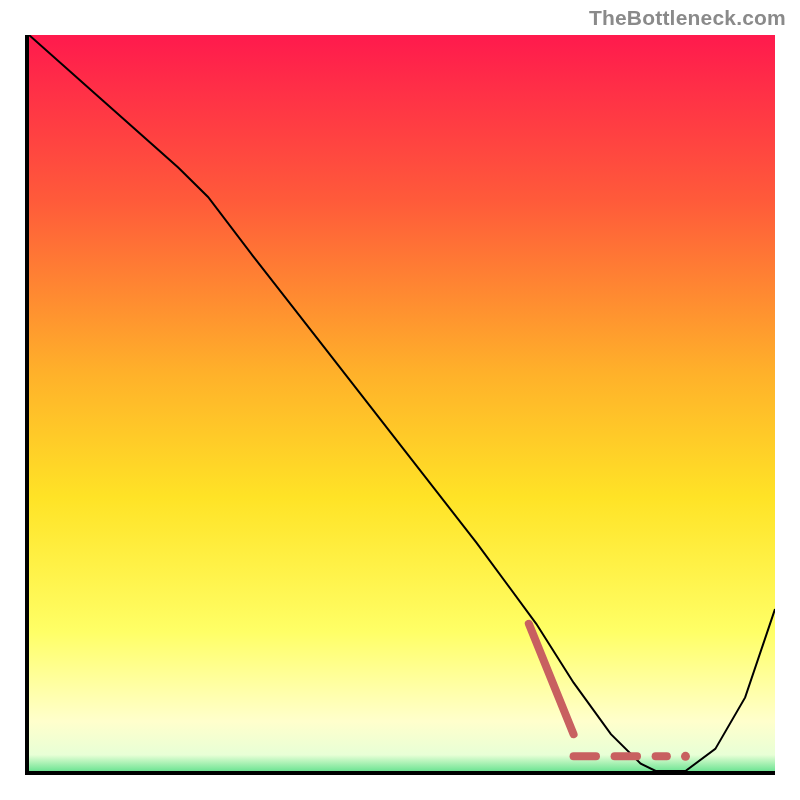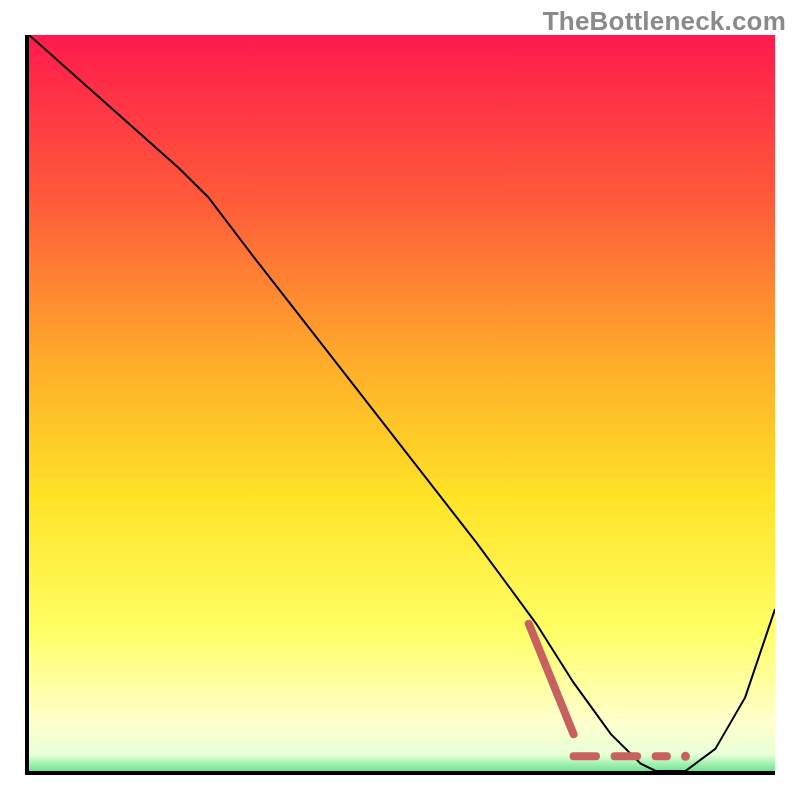--- a/index.html
+++ b/index.html
@@ -12,21 +12,21 @@
   }
   .wrap {
     position: relative;
     width: 800px;
     height: 800px;
   }
   .watermark {
     position: absolute;
     top: 6px;
     right: 14px;
-    font-size: 26px;
+    font-size: 21px;
     font-weight: 600;
     color: #8a8a8a;
     letter-spacing: 0.2px;
   }
   .plot {
     position: absolute;
     left: 25px;
     top: 35px;
     width: 750px;
     height: 740px;

